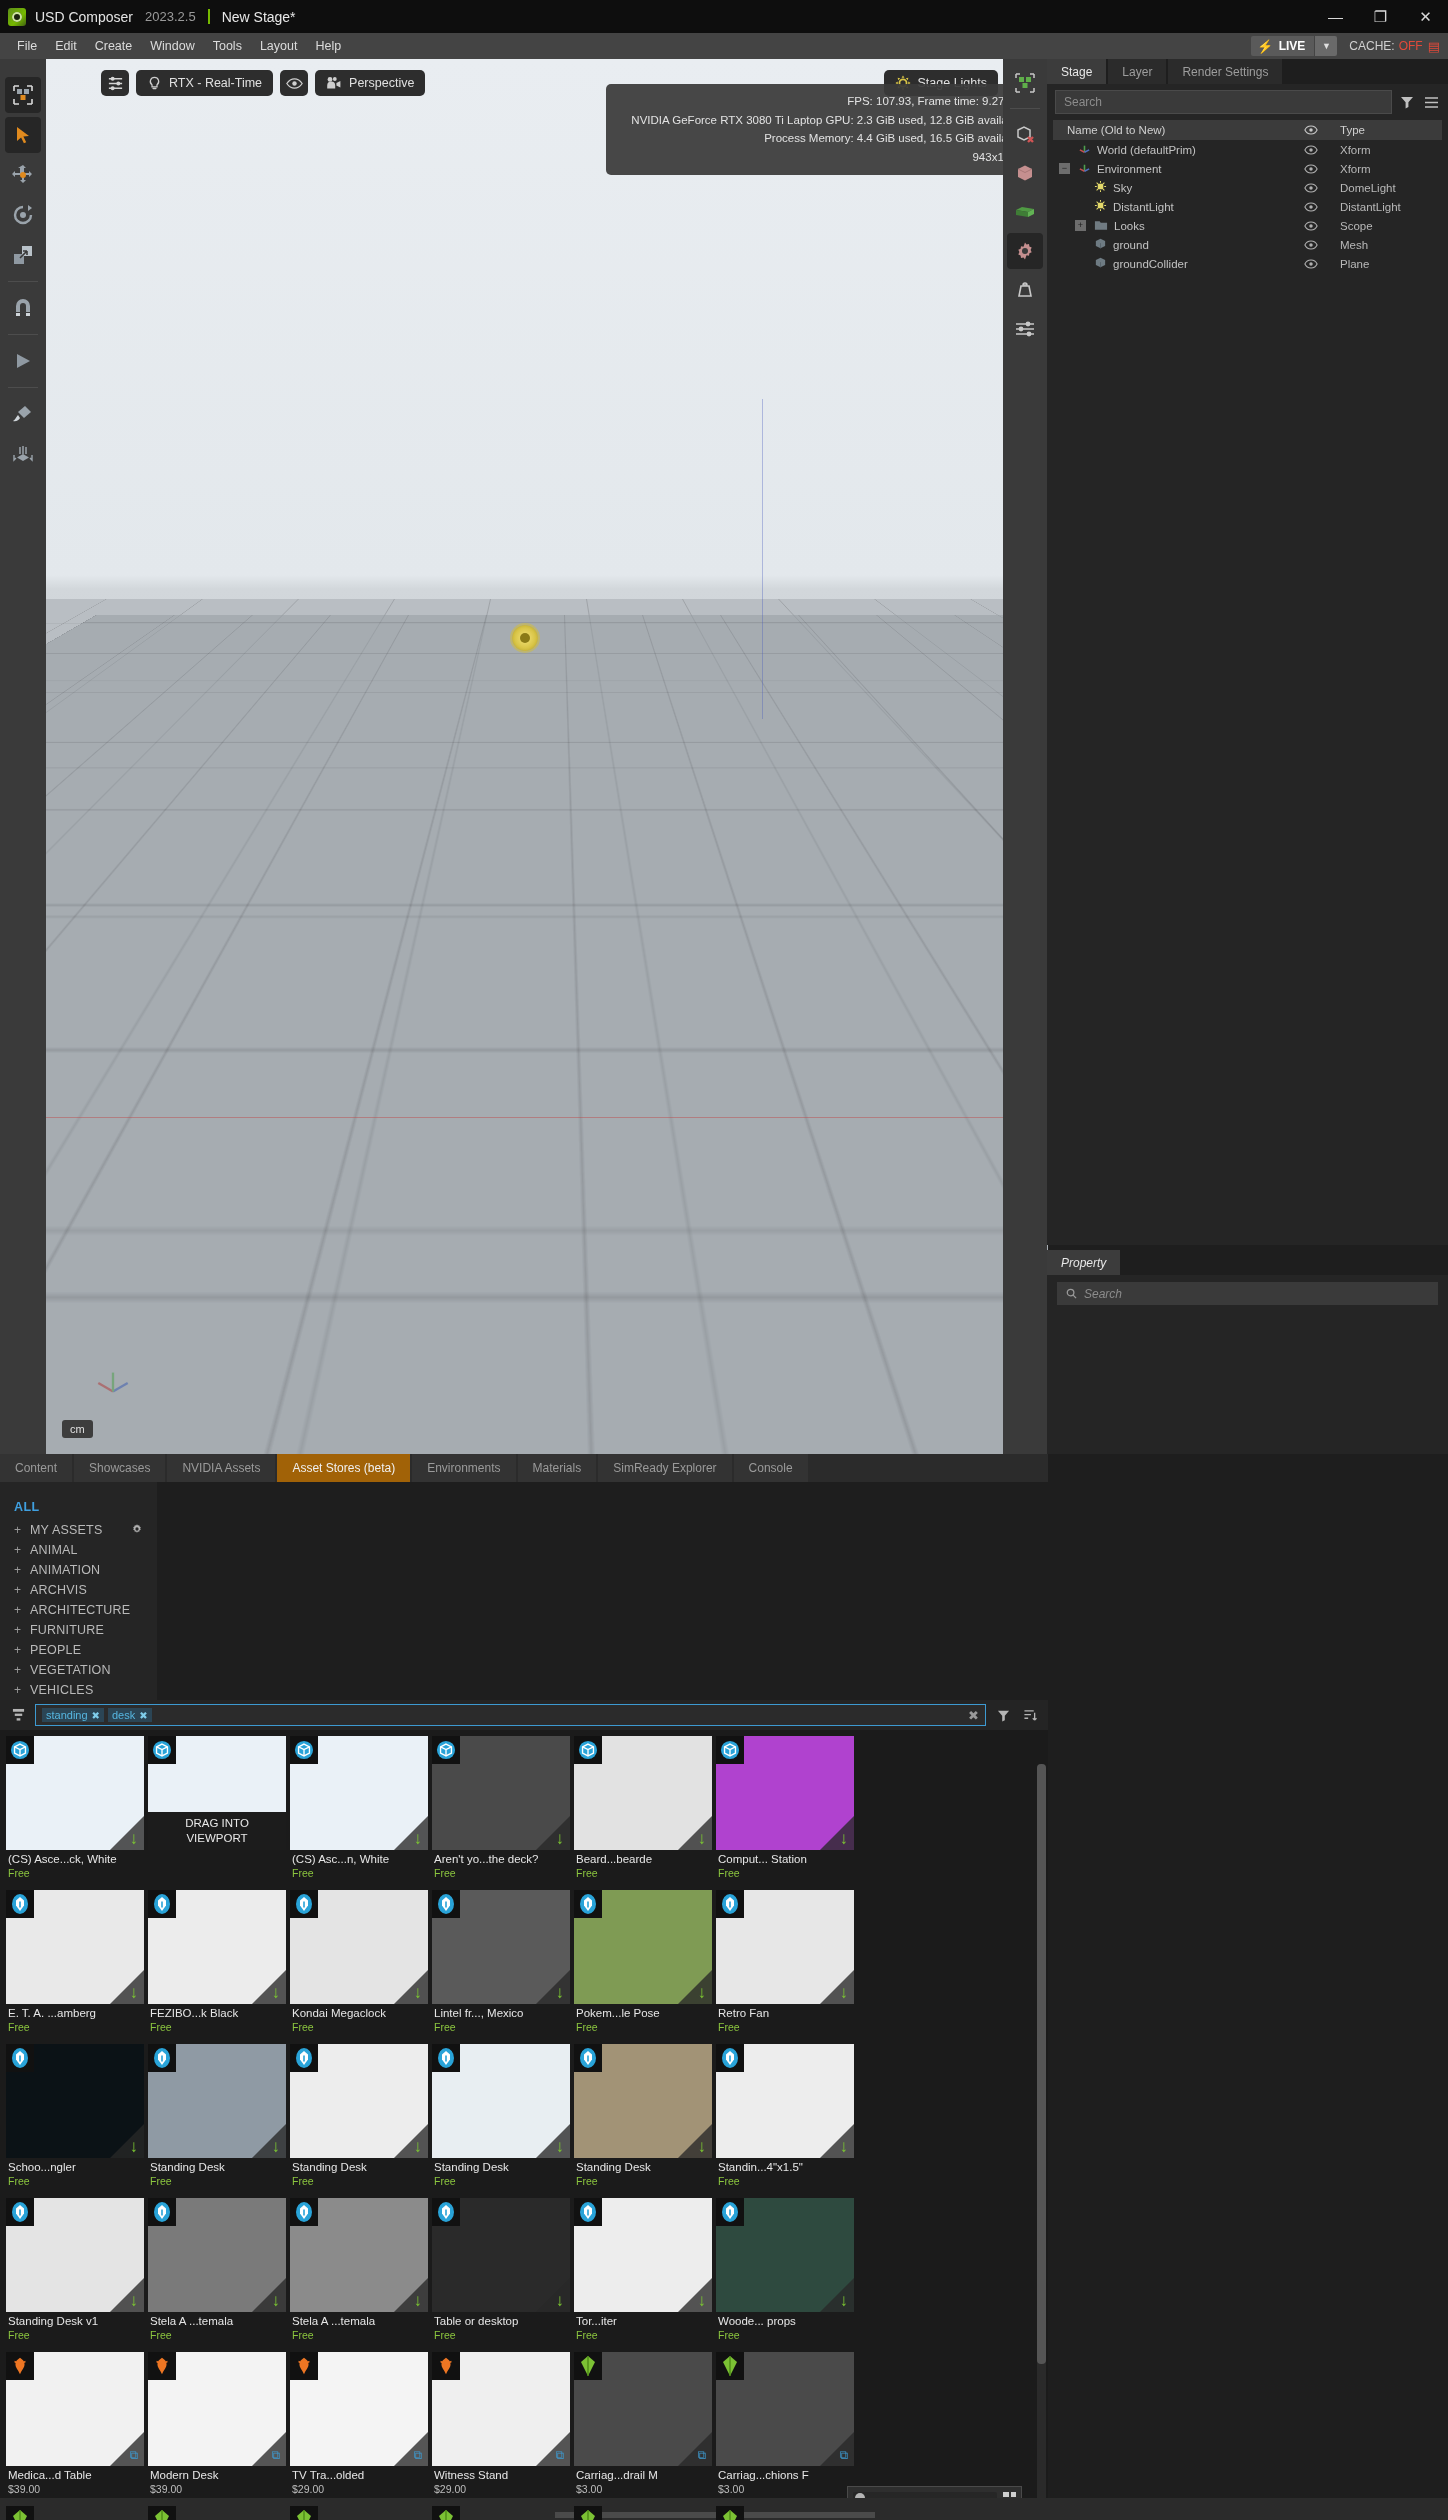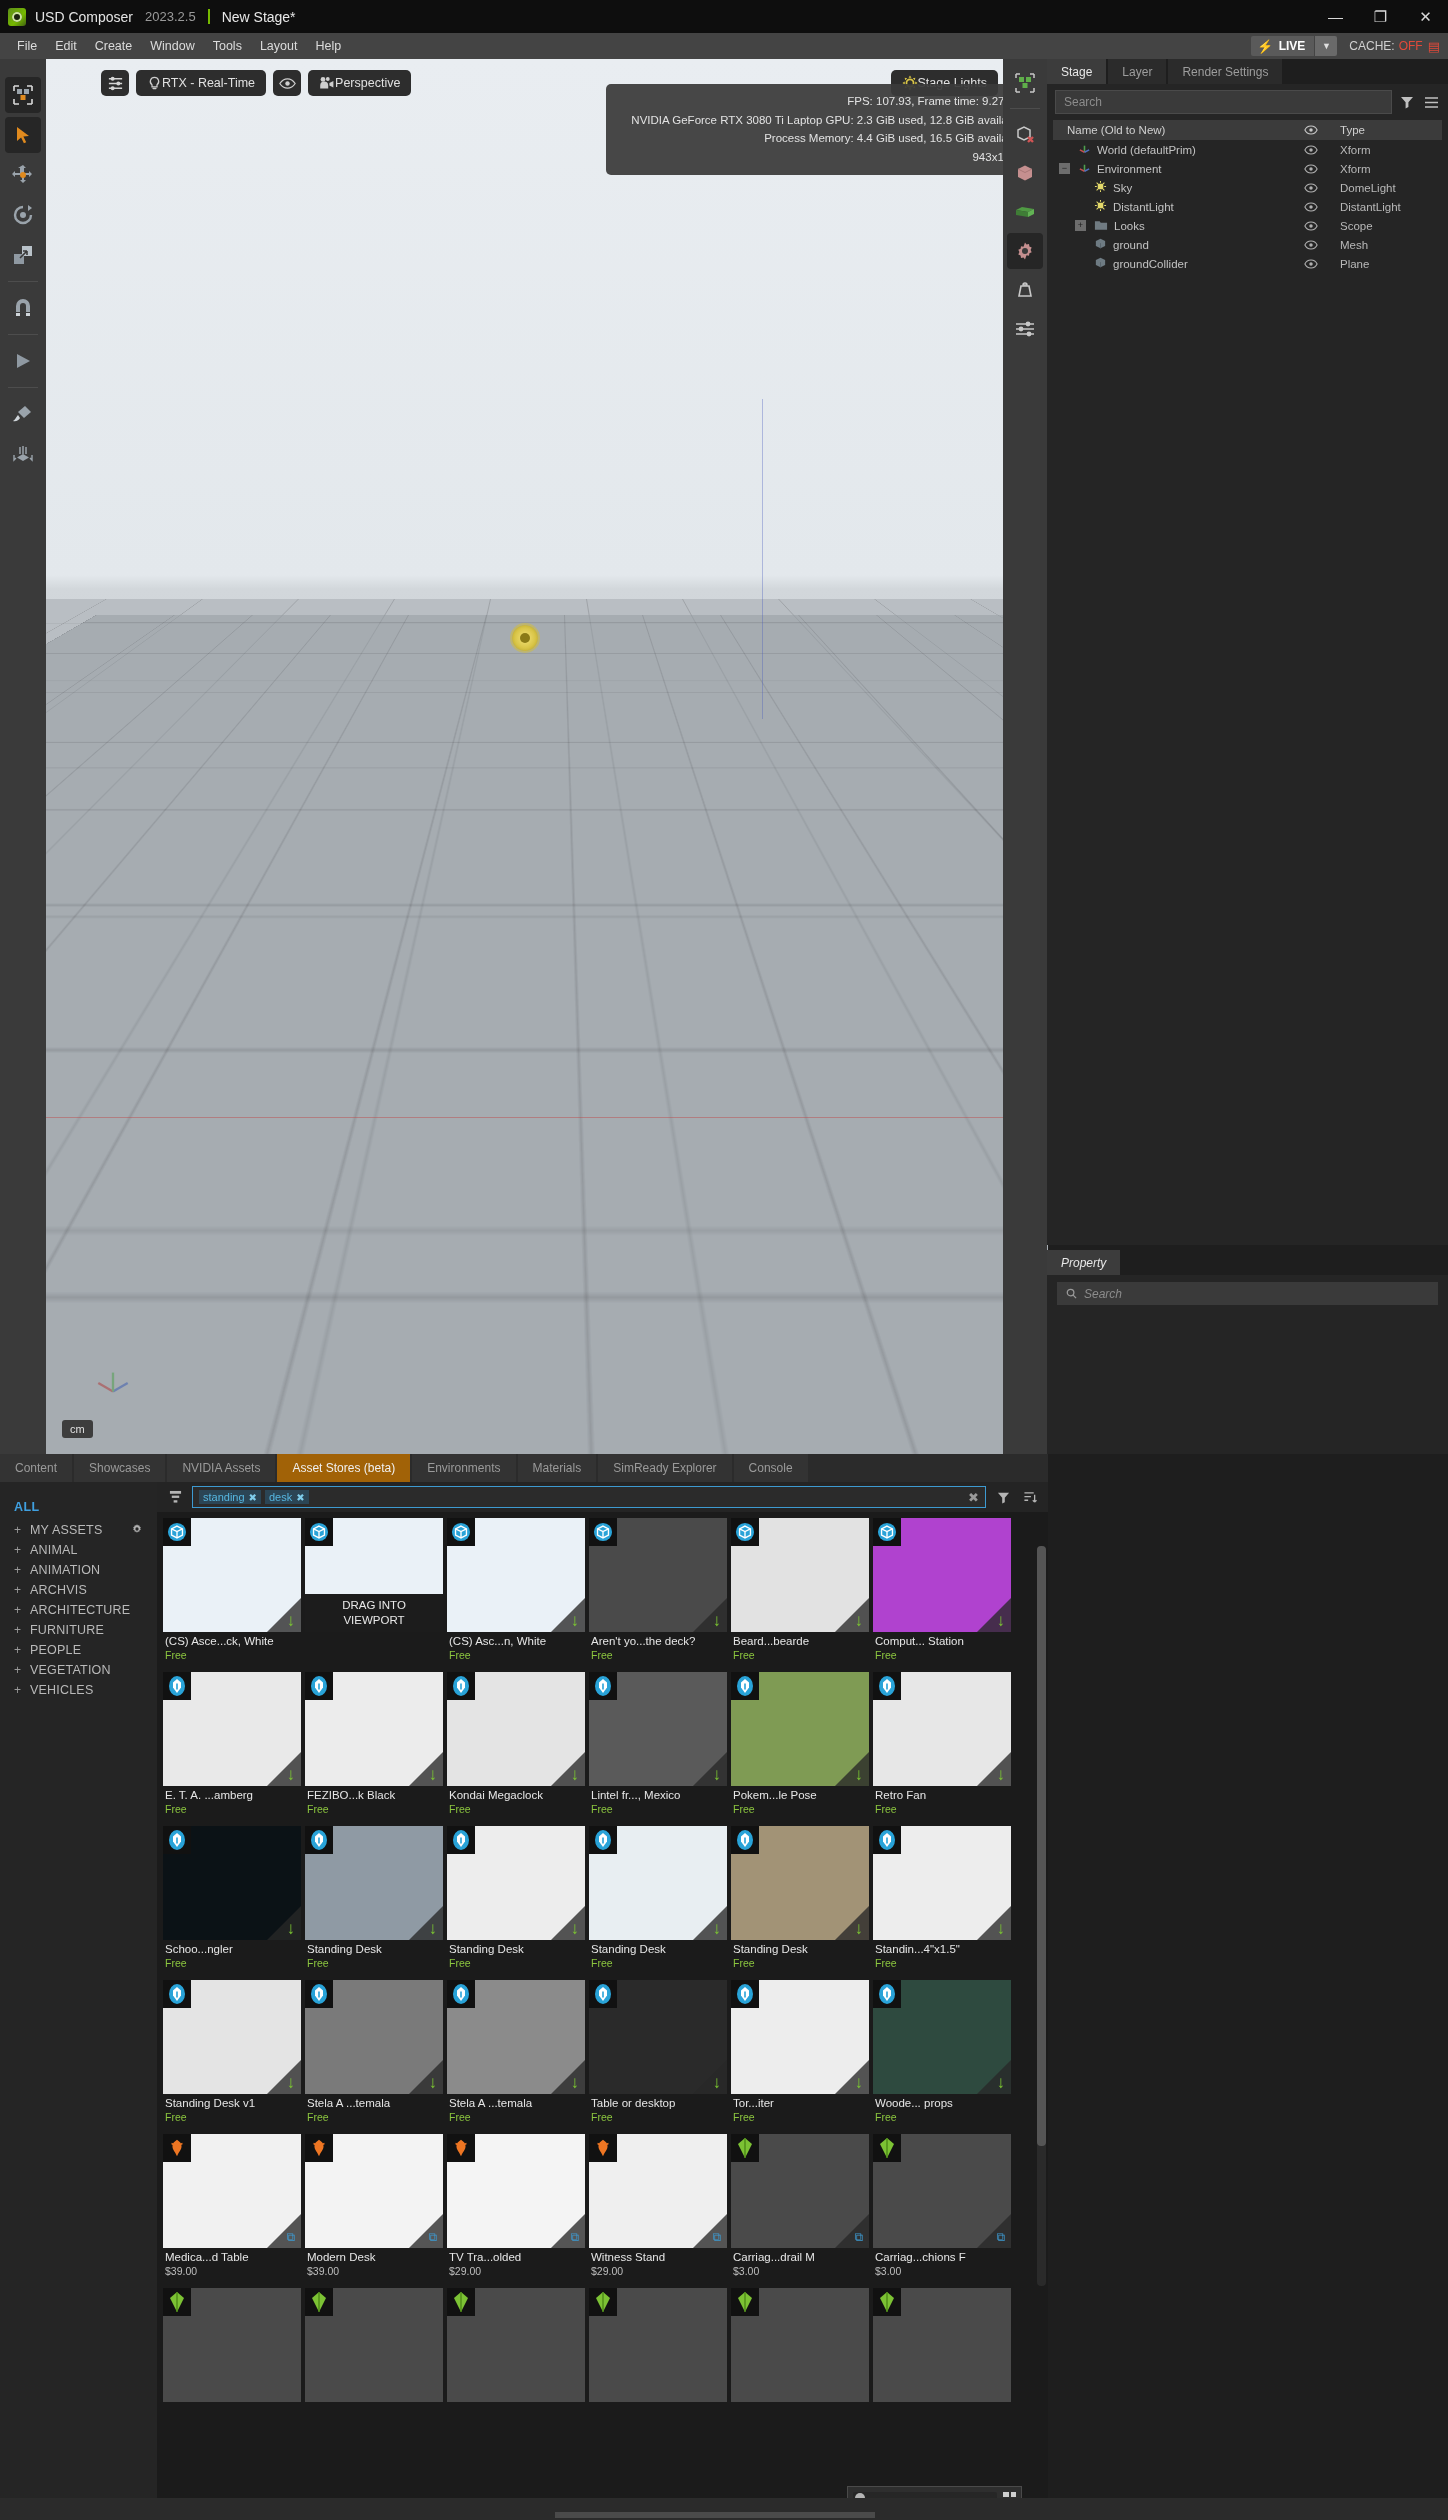--- a/index.html
+++ b/index.html
@@ -117,21 +117,21 @@
     content:""; position:absolute; left:8px; top:8px; width:10px; height:10px;
     border-radius:50%; background:#8a7a16;
   }
 
   .vp-toolbar {
     position:absolute; left:55px; top:10px; width:932px; height:28px;
     display:flex; align-items:center; gap:7px;
   }
   .vp-btn {
     background:#2d2d2d; border-radius:5px; height:26px; display:flex;
-    align-items:center; padding:0 11px; color:#e0e0e0; font-size:12.5px;
+    align-items:center; gap:7px; padding:0 11px; color:#e0e0e0; font-size:12.5px;
   }
   .vp-btn.icononly { width:28px; padding:0; justify-content:center; }
   .vp-right-grp { margin-left:auto; display:flex; align-items:center; gap:7px; }
 
   .stats {
     position:absolute; right:14px; top:25px; width:428px;
     background:rgba(58,58,58,.93); border-radius:5px; padding:8px 11px;
     text-align:right; color:#e2e2e2; font-size:11.5px; line-height:1.62;
   }
 
@@ -206,21 +206,21 @@
     position:absolute; left:0; top:1454px; width:1048px; height:1066px;
     background:#1e1e1e;
   }
   .dock-tabs { display:flex; height:28px; background:#2b2b2b; }
   .dock-tab {
     height:28px; display:flex; align-items:center; padding:0 15px;
     font-size:12px; color:#9a9a9a; background:#333333; margin-right:2px;
   }
   .dock-tab.active { background:#a16207; color:#f0f0f0; }
 
-  .browser { position:absolute; left:0; top:28px; width:1048px; height:1038px; display:flex; }
+  .browser { position:absolute; left:0; top:28px; width:1048px; height:1038px; display:flex;flex-direction:column; }
   .cat-pane { width:157px; background:#252525; padding:18px 0 0 14px; }
   .cat-all { color:#3fa0e0; font-size:12.5px; font-weight:bold; margin-bottom:6px; letter-spacing:.4px; }
   .cat-item {
     display:flex; align-items:center; gap:7px; font-size:12.5px; color:#b9b9b9;
     height:20px; letter-spacing:.2px;
   }
   .cat-plus { color:#9a9a9a; font-size:12px; width:9px; }
   .cat-gear { margin-left:auto; margin-right:14px; color:#b0b0b0; font-size:12px; }
 
   .assets-pane { flex:1; background:#1b1b1b; position:relative; }

